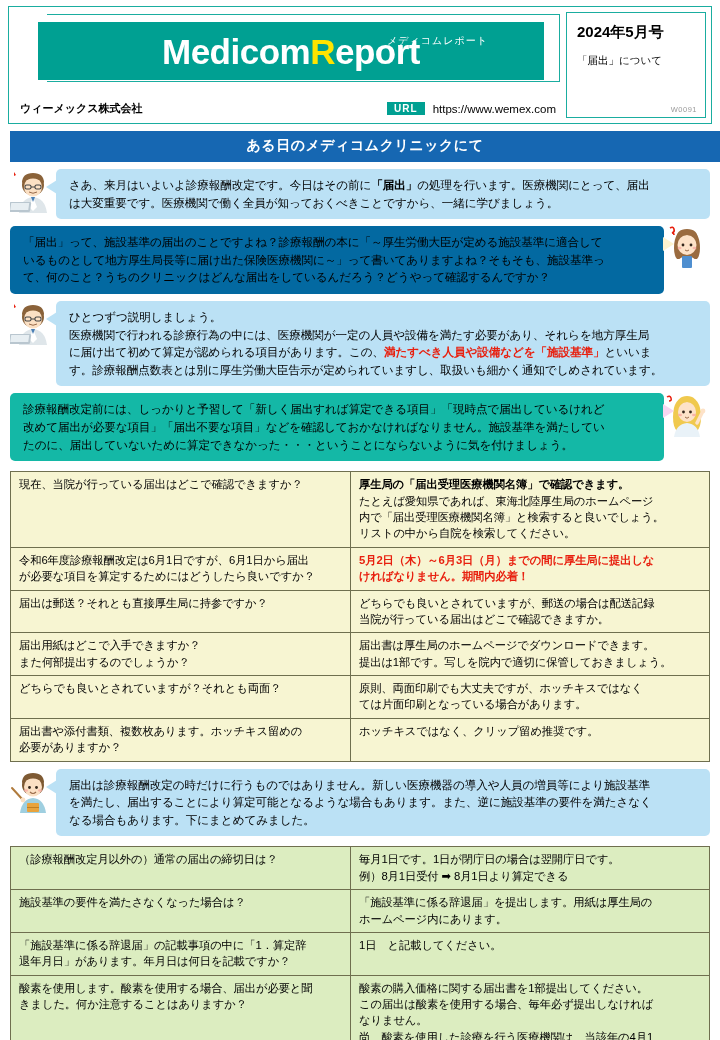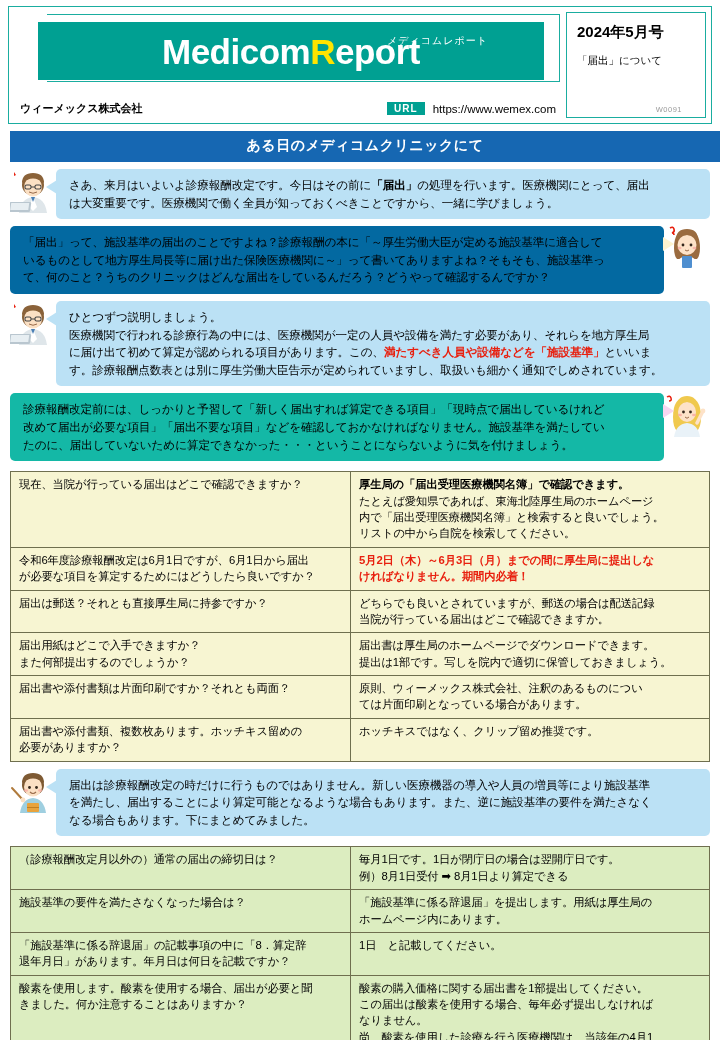--- a/index.html
+++ b/index.html
@@ -113,21 +113,21 @@
     white-space: nowrap;
   }
   .issue-sub {
     margin-top: 12px;
     font-size: 10.5px;
     text-align: left;
     white-space: nowrap;
   }
   .issue-code {
     position: absolute;
-    right: 23px;
+    right: 8px;
     bottom: 3px;
     font-size: 7.5px;
     color: #9a9a9a;
     letter-spacing: 0.5px;
   }
 
   
   .banner {
     margin: 7px 0 0 10px;
     background: #1667b2;
@@ -375,24 +375,24 @@
           <div>届出用紙はどこで入手できますか？</div>
           <div>また何部提出するのでしょうか？</div>
         </td>
         <td class="a">
           <div>届出書は厚生局のホームページでダウンロードできます。</div>
           <div>提出は1部です。写しを院内で適切に保管しておきましょう。</div>
         </td>
       </tr>
       <tr>
         <td class="q">
-          <div>届出書や添付書類は片面印刷ですか？それとも両面？</div>
-        </td>
-        <td class="a">
-          <div>原則、ウィーメックス株式会社、注釈のあるものについ</div>
+          <div>どちらでも良いとされていますが？それとも両面？</div>
+        </td>
+        <td class="a">
+          <div>原則、両面印刷でも大丈夫ですが、ホッチキスではなく</div>
           <div>ては片面印刷となっている場合があります。</div>
         </td>
       </tr>
       <tr>
         <td class="q">
           <div>届出書や添付書類、複数枚あります。ホッチキス留めの</div>
           <div>必要がありますか？</div>
         </td>
         <td class="a">
           <div>ホッチキスではなく、クリップ留め推奨です。</div>
@@ -444,21 +444,21 @@
         <td class="q">
           <div>施設基準の要件を満たさなくなった場合は？</div>
         </td>
         <td class="a">
           <div>「施設基準に係る辞退届」を提出します。用紙は厚生局の</div>
           <div>ホームページ内にあります。</div>
         </td>
       </tr>
       <tr>
         <td class="q">
-          <div>「施設基準に係る辞退届」の記載事項の中に「8．算定辞</div>
+          <div>「施設基準に係る辞退届」の記載事項の中に「1．算定辞</div>
           <div>退年月日」があります。年月日は何日を記載ですか？</div>
         </td>
         <td class="a">
           <div>1日　と記載してください。</div>
         </td>
       </tr>
       <tr>
         <td class="q">
           <div>酸素を使用します。酸素を使用する場合、届出が必要と聞</div>
           <div>きました。何か注意することはありますか？</div>

